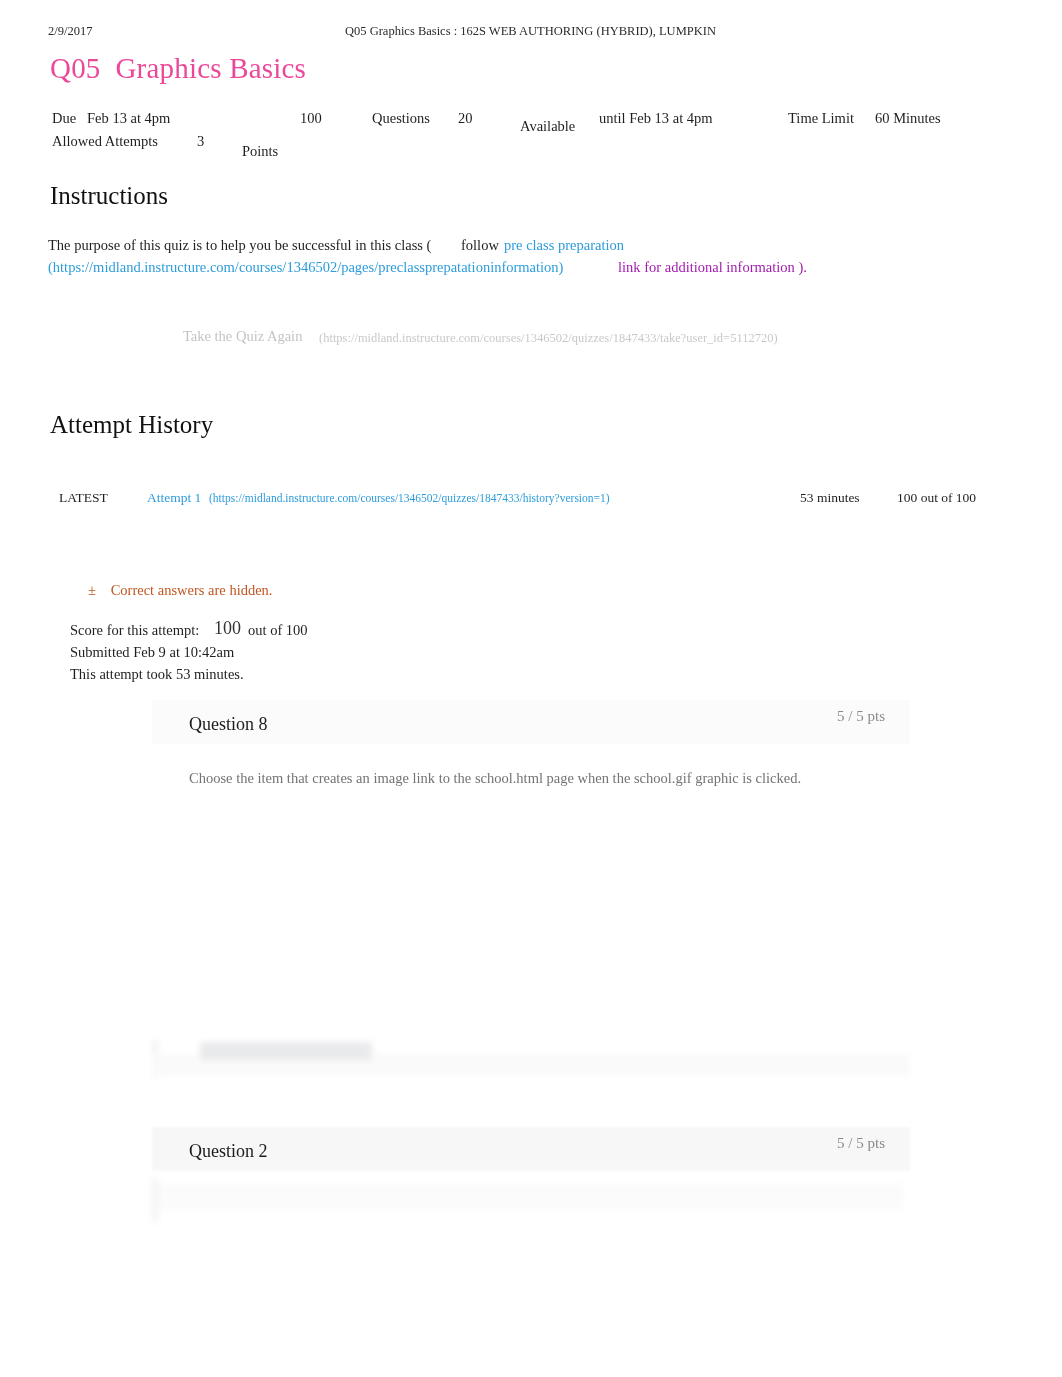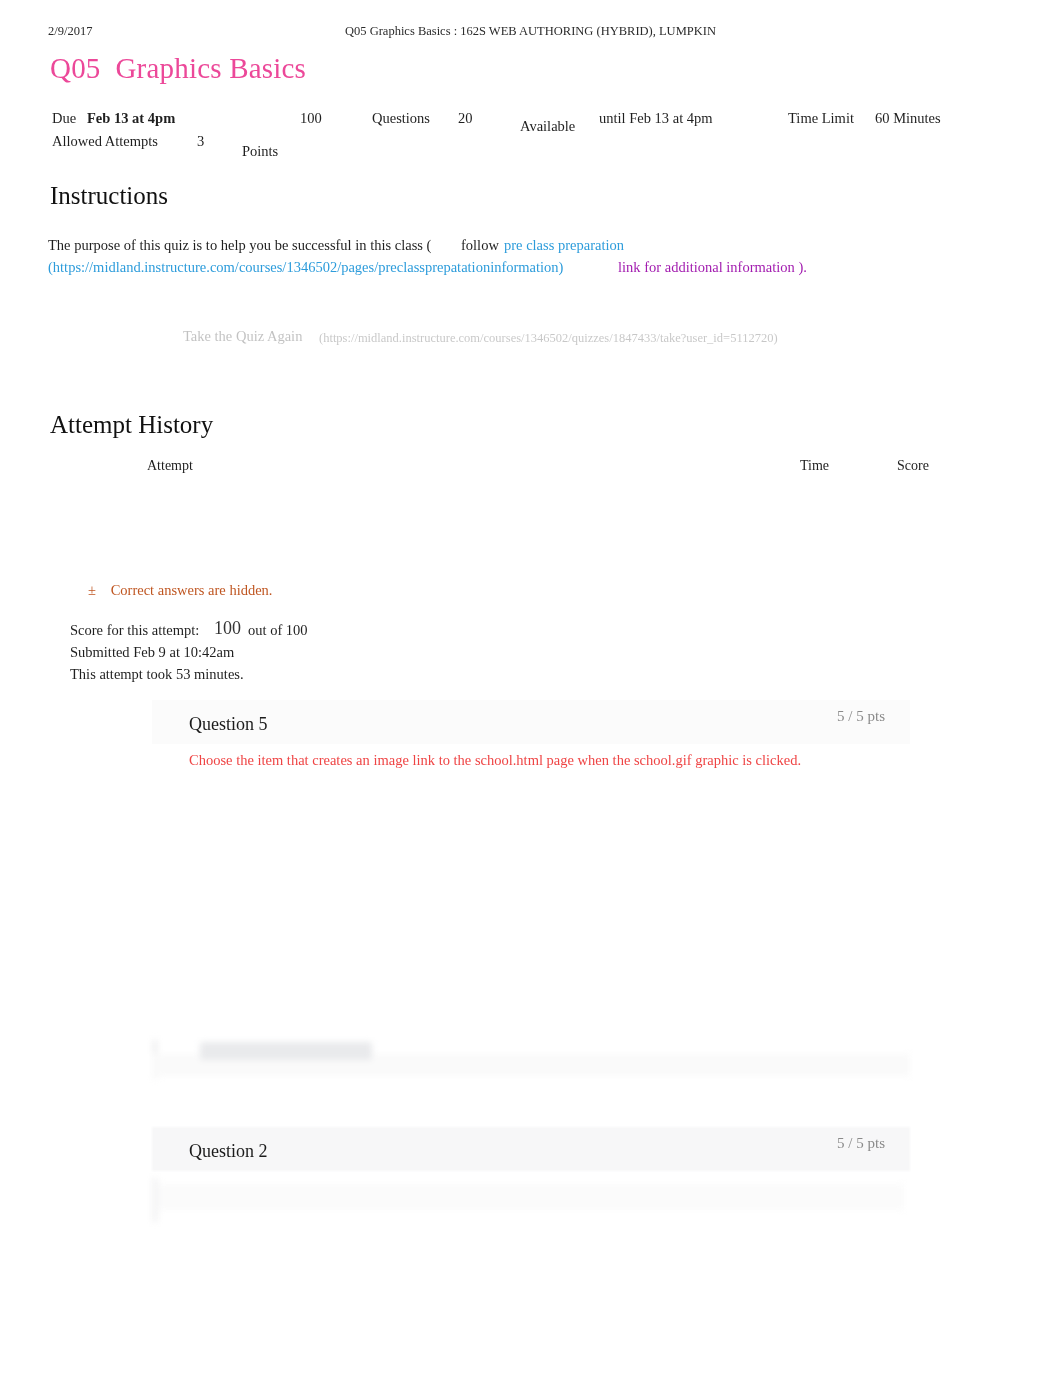--- a/index.html
+++ b/index.html
@@ -58,21 +58,21 @@
     top: 107px;
     width: 960px;
     font-size: 14.5px;
     color: #1f1f1f;
     line-height: 23px;
   }
   .meta-row { position: relative; height: 23px; white-space: nowrap; }
   .meta-label { color: #1f1f1f; }
   .meta-value { color: #1f1f1f; }
   .m-due-l   { position: absolute; left: 0px;   }
-  .m-due-v   { position: absolute; left: 35px; font-weight: bold;  }
+  .m-due-v   { position: absolute; left: 35px;  }
   .m-pts-l   { position: absolute; left: 190px; margin-top: 33px; }
   .m-pts-v   { position: absolute; left: 248px; }
   .m-qs-l    { position: absolute; left: 320px; }
   .m-qs-v    { position: absolute; left: 406px; text-align: right; }
   .m-av-l    { position: absolute; left: 468px; margin-top: 8px; }
   .m-av-v    { position: absolute; left: 547px; }
   .m-tl-l    { position: absolute; left: 736px; }
   .m-tl-v    { position: absolute; left: 823px; }
   .m-aa-l    { position: absolute; left: 0px;   }
   .m-aa-v    { position: absolute; left: 145px; }
@@ -208,23 +208,23 @@
     color: #8a8a8a;
     white-space: nowrap;
   }
   .q-body {
     position: relative;
     padding-top: 26px;
   }
   .q-text {
     position: absolute;
     left: 37px;
-    top: 8px;
-    font-size: 14.5px;
-    color: #ef4444;
+    top: 26px;
+    font-size: 14.5px;
+    color: #737373;
     white-space: nowrap;
   }
 
   
   .q-band {
     position: absolute;
     left: 0px;
     top: 0px;
     width: 758px;
     height: 44px;
@@ -336,24 +336,26 @@
 </div>
 
 <div class="retake-block">
   <span class="retake-label">Take the Quiz Again</span>
   <span class="retake-url">(https://midland.instructure.com/courses/1346502/quizzes/1847433/take?user_id=5112720)</span>
 </div>
 
 <h2 class="section-heading" id="attempt-history-heading">Attempt History</h2>
 
 <div class="attempt-table">
-  <div class="at-row at-head">
-    <span class="at-c-attempt">Attempt</span>
-    <span class="at-c-time">Time</span>
-    <span class="at-c-score">Score</span>
+  <div class="at-row at-body">
+    <span class="at-c-latest">LATEST</span>
+    <span class="at-link">Attempt 1</span>
+    <span class="at-link-url">(https://midland.instructure.com/courses/1346502/quizzes/1847433/history?version=1)</span>
+    <span class="at-time-val">53 minutes</span>
+    <span class="at-score-val">100 out of 100</span>
   </div>
 </div>
 
 <div class="hidden-notice">
   <span class="hn-icon">±</span>
   <span class="hn-text">Correct answers are hidden.</span>
 </div>
 
 <div class="score-summary">
   <div class="ss-line">
@@ -365,21 +367,21 @@
     <span class="ss-label">Submitted Feb 9 at 10:42am</span>
   </div>
   <div class="ss-line">
     <span class="ss-label">This attempt took 53 minutes.</span>
   </div>
 </div>
 
 <div class="question-block" id="question-1">
   <div class="q-header">
     <div class="q-band"></div>
-    <span class="q-title">Question 5</span>
+    <span class="q-title">Question 8</span>
     <span class="q-pts">5 / 5 pts</span>
   </div>
   <div class="q-body">
     <span class="q-text">Choose the item that creates an image link to the school.html page when the school.gif graphic is clicked.</span>
   </div>
 </div>
 
 <div class="blurred-answers">
   <div class="ba-edge"></div>
   <div class="ba-bar"></div>

